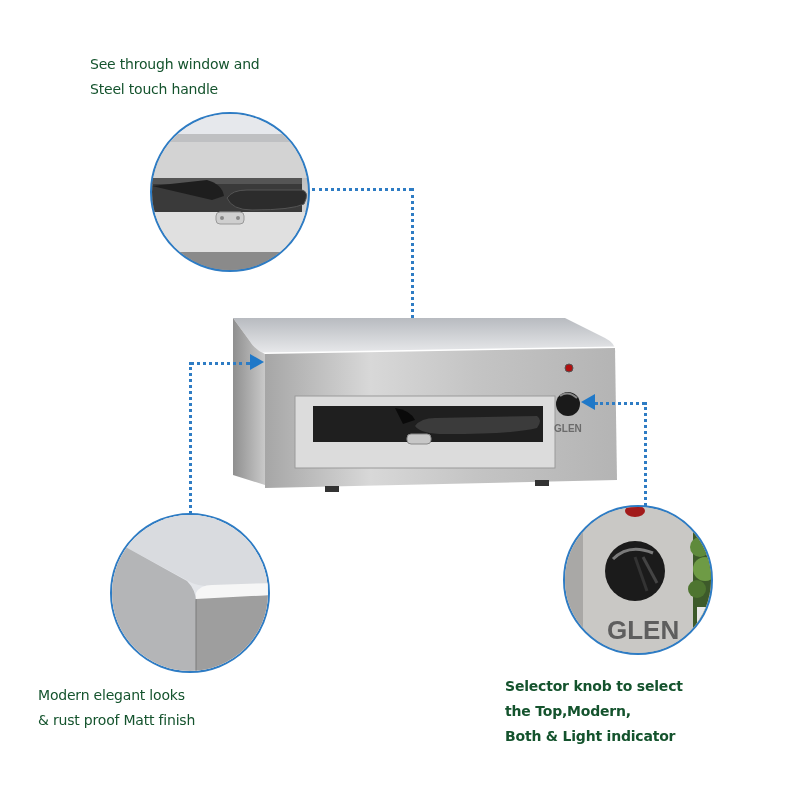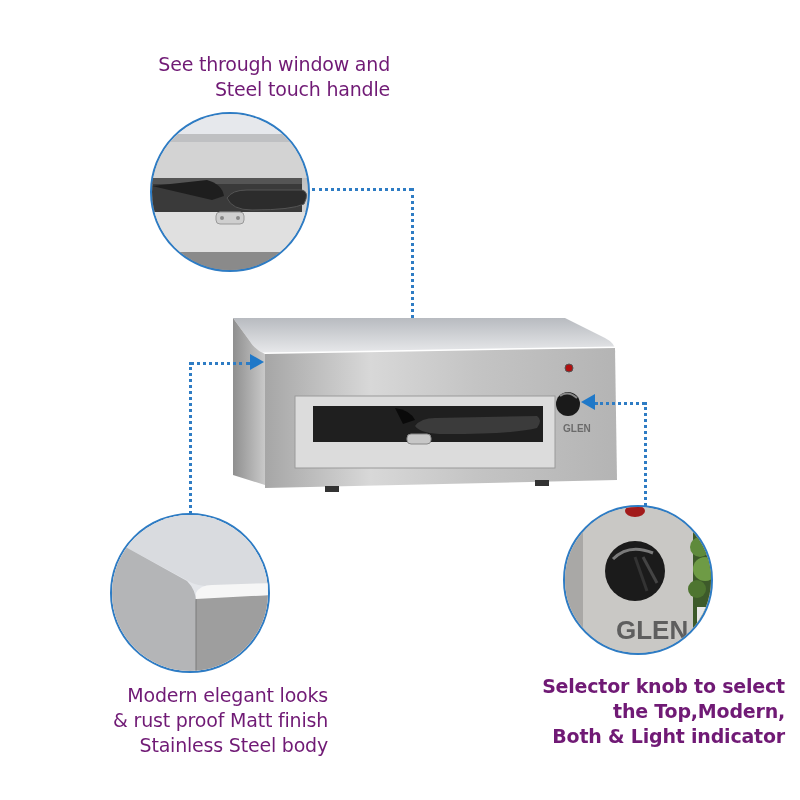--- a/index.html
+++ b/index.html
@@ -1,34 +1,34 @@
 <!DOCTYPE html>
 <html><head>
 <meta charset="utf-8">
 <style>
   html, body { margin:0; padding:0; }
   body { width:800px; height:800px; background:#ffffff; position:relative; overflow:hidden;
          font-family:"DejaVu Sans", "Liberation Sans", sans-serif; color:#222; }
-  .caption { position:absolute; text-align:right; font-size:19px; line-height:25px; color:#701a75; letter-spacing:-0.2px; }
+  .caption { position:absolute; text-align:left; font-size:14px; line-height:25px; color:#14532d; letter-spacing:-0.2px; }
   .cap-top { left:90px; top:52px; width:300px; }
   .cap-left { left:38px; top:683px; width:290px; }
   .cap-right { left:505px; top:674px; width:280px;font-weight:bold; }
   .circle { position:absolute; border-radius:50%; border:2px solid #2e7cc4; overflow:hidden; box-sizing:border-box; }
   .c-top { left:150px; top:112px; width:160px; height:160px; background:linear-gradient(180deg,#c9cbd0 0%,#eceef1 12%,#d6d7d8 22%,#bdbdbd 38%,#d0d0d0 60%,#e3e3e3 80%,#9c9c9c 95%); }
   .c-left { left:110px; top:513px; width:160px; height:160px; background:#d7d8dc; }
   .c-right { left:563px; top:505px; width:150px; height:150px; background:#c8c7c4; }
   .dotline { position:absolute; }
   .h { border-top:3px dotted #2e7cc4; height:0; }
   .v { border-left:3px dotted #2e7cc4; width:0; }
   .arrow { position:absolute; width:0; height:0; }
   .arr-right { border-top:8px solid transparent; border-bottom:8px solid transparent; border-left:14px solid #1f78c8; }
   .arr-left { border-top:8px solid transparent; border-bottom:8px solid transparent; border-right:14px solid #1f78c8; }
   .arr-down { border-left:8px solid transparent; border-right:8px solid transparent; border-top:14px solid #1f78c8; }
   .oven { position:absolute; }
-  .glen { position:absolute; font-family:"Liberation Sans", sans-serif; font-weight:bold; color:#6b6b6b;margin-left:9px; }
+  .glen { position:absolute; font-family:"Liberation Sans", sans-serif; font-weight:bold; color:#6b6b6b; }
 </style>
 </head>
 <body>
 
 <div class="caption cap-top">
   <div>See through window and</div>
   <div>Steel touch handle</div>
 </div>
 
 <div class="circle c-top">
@@ -106,21 +106,20 @@
     <path d="M0 40 L10 30 L75 66 Q85 76 84 90 L84 160 L0 160 Z" fill="#b4b5b7"></path>
     <path d="M84 82 L160 80 L160 160 L84 160 Z" fill="#9e9e9e"></path>
     <path d="M84 78 Q88 70 100 70 L160 68 L160 80 L84 84 Z" fill="#f6f6f6"></path>
     <path d="M84 84 L84 160" stroke="#7a7a7a" stroke-width="1"></path>
   </svg>
 </div>
 
 <div class="caption cap-left">
   <div>Modern elegant looks</div>
   <div>&amp; rust proof Matt finish</div>
-  <div>Stainless Steel body</div>
 </div>
 
 <div class="arrow arr-left" style="left:581px; top:394px;"></div>
 <div class="dotline h" style="left:595px; top:402px; width:50px;"></div>
 <div class="dotline v" style="left:644px; top:402px; height:104px;"></div>
 
 <div class="circle c-right">
   <svg width="150" height="150" viewBox="0 0 150 150">
     <rect x="0" y="0" width="150" height="150" fill="#c9c8c5"></rect>
     <rect x="0" y="0" width="18" height="150" fill="#a9a8a6"></rect>

